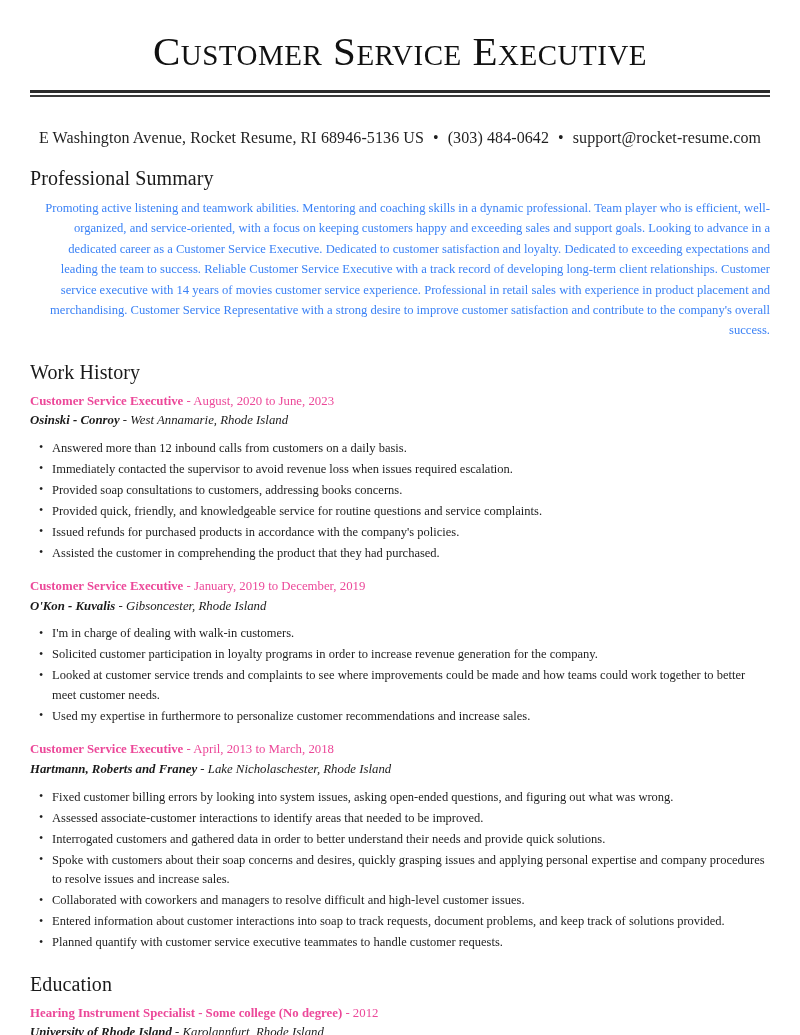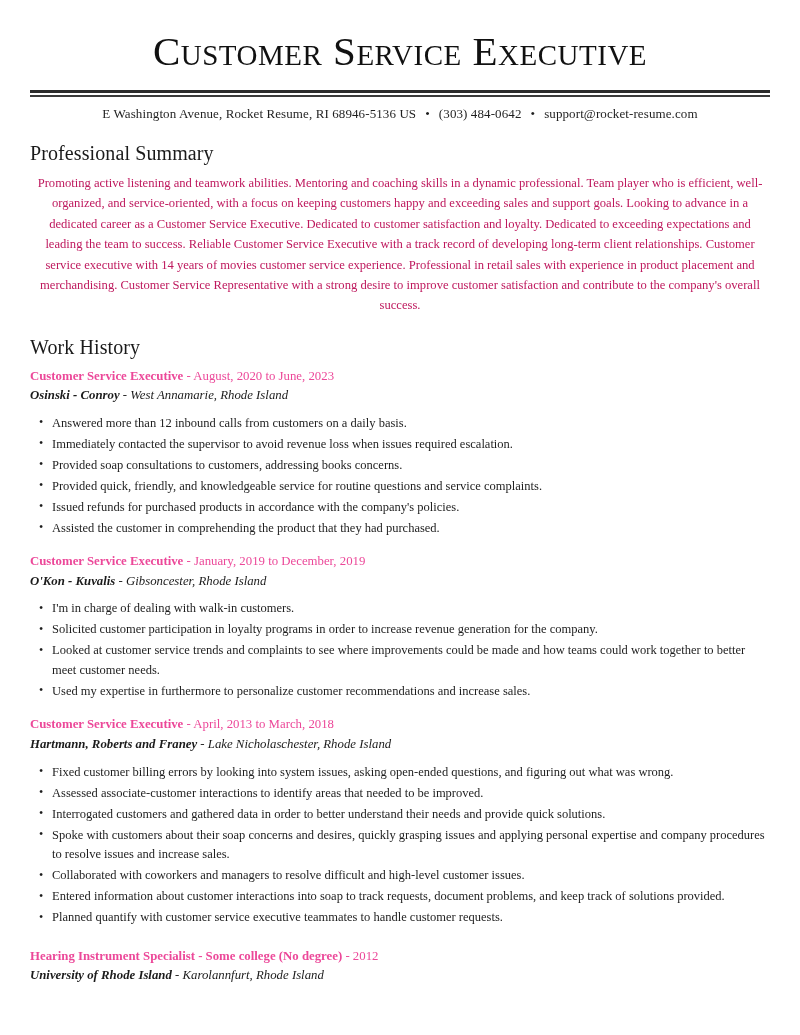--- a/index.html
+++ b/index.html
@@ -50,23 +50,23 @@
     background: #ffffff;
     width: 100%;
   }
   .rule-thin {
     height: 2px;
     background: #3a3a3a;
     width: 100%;
   }
   .contact-line {
     text-align: center;
-    font-size: 13px;
+    font-size: 16px;
     color: #1f1f1f;
-    margin-top: 9px;
+    margin-top: 32px;
     letter-spacing: 0.1px;
   }
   .contact-line .sep {
     display: inline-block;
     padding: 0 9px;
     color: #1f1f1f;
   }
 
   
   .section {
@@ -79,22 +79,22 @@
     color: #1a1a1a;
     margin: 0 0 7px 0;
     line-height: 1.25;
     letter-spacing: 0.1px;
   }
 
   
   .summary-text {
     font-size: 12.6px;
     line-height: 1.62;
-    color: #be185d;
-    text-align: center;
+    color: #3b82f6;
+    text-align: right;
     margin: 0;
   }
 
   
   .entry {
     margin-top: 14px;
   }
   .entry:first-of-type {
     margin-top: 6px;
   }
@@ -231,20 +231,21 @@
         <li>Interrogated customers and gathered data in order to better understand their needs and provide quick solutions.</li>
         <li>Spoke with customers about their soap concerns and desires, quickly grasping issues and applying personal expertise and company procedures to resolve issues and increase sales.</li>
         <li>Collaborated with coworkers and managers to resolve difficult and high-level customer issues.</li>
         <li>Entered information about customer interactions into soap to track requests, document problems, and keep track of solutions provided.</li>
         <li>Planned quantify with customer service executive teammates to handle customer requests.</li>
       </ul>
     </div>
   </div>
 
   <div class="section">
+    <h2 class="section-heading">Education</h2>
 
     <div class="edu-entry">
       <div class="entry-line1">
         <span class="entry-role">Hearing Instrument Specialist - Some college (No degree)</span><span class="dash"> </span><span class="dash">-</span><span class="dash"> </span><span class="entry-dates">2012</span>
       </div>
       <div class="entry-line2">
         <span class="entry-org">University of Rhode Island</span><span class="dash"> </span><span class="dash">-</span><span class="dash"> </span><span class="entry-place">Karolannfurt, Rhode Island</span>
       </div>
     </div>
 

